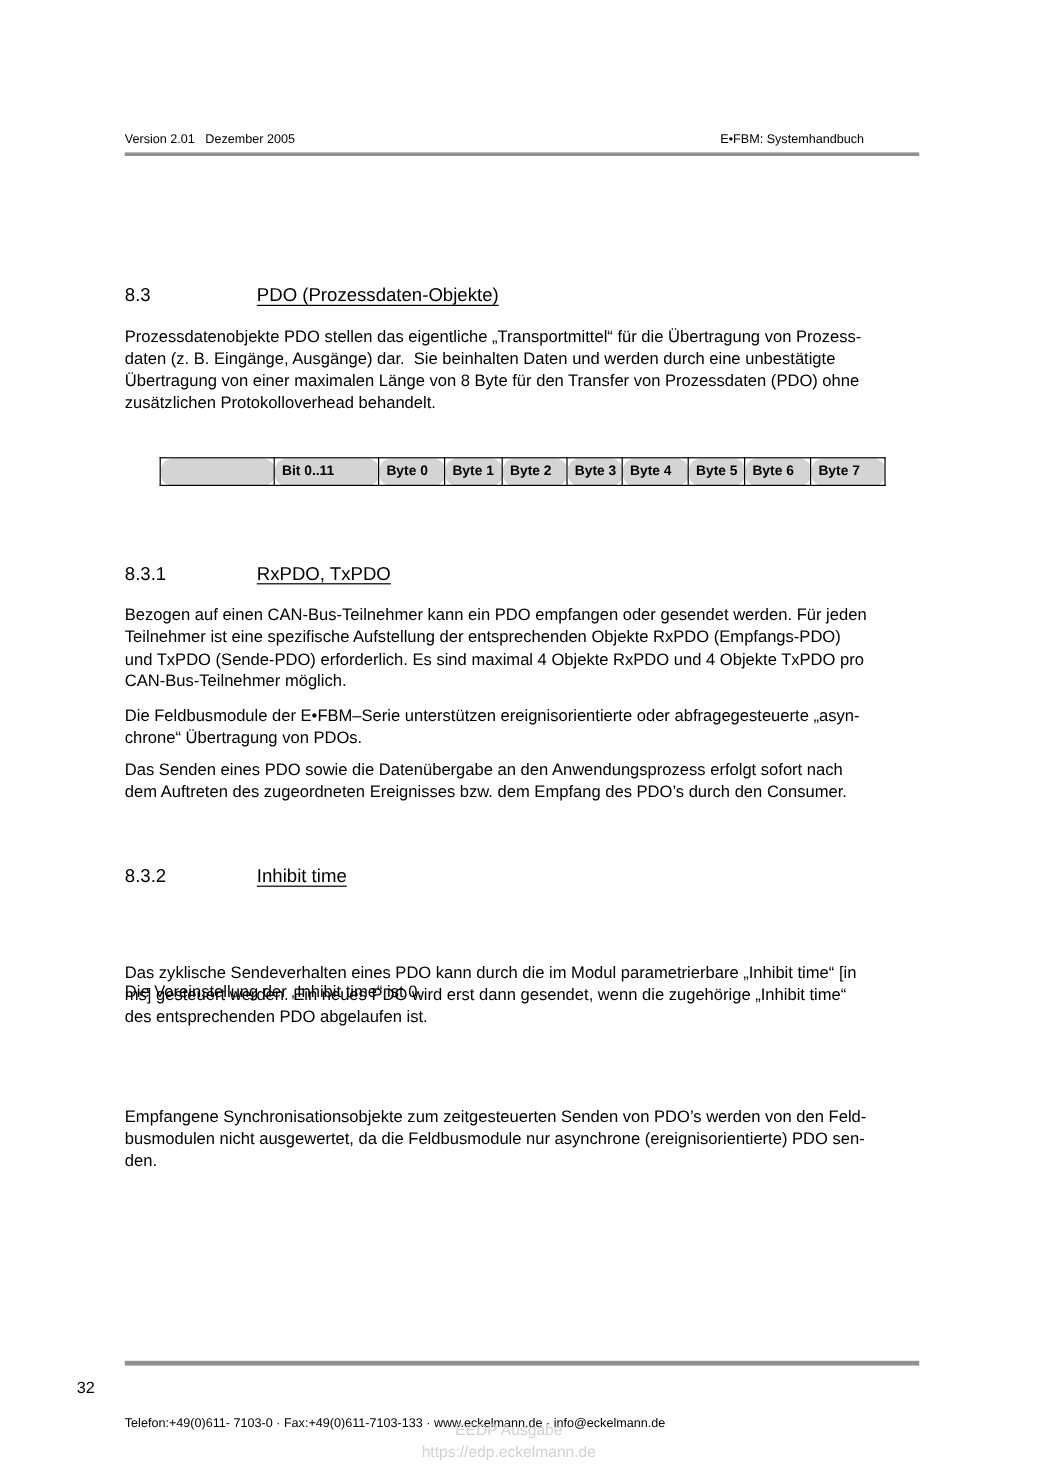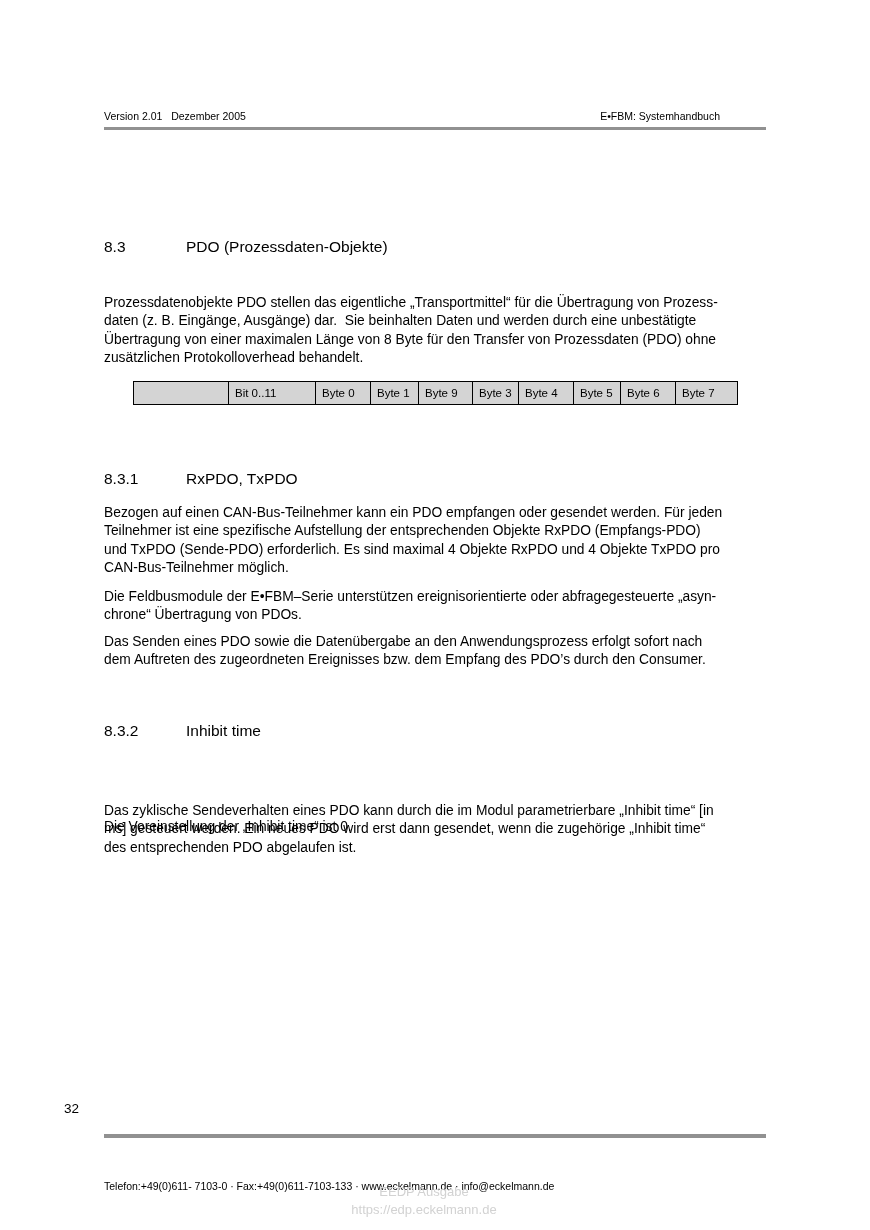--- a/index.html
+++ b/index.html
@@ -19,64 +19,64 @@
     overflow:hidden;
   }
   
   .hdr-text{position:absolute;top:110px;font-size:10.5px;white-space:pre;}
   .hdr-left{left:104px;}
   .hdr-right{right:104px;}
   .hdr-rule{position:absolute;left:104px;top:127px;width:662px;height:3px;background:var(--rule-gray);}
   
   .sec{position:absolute;left:104px;font-size:15.5px;white-space:pre;}
   .sec .num{display:inline-block;width:82px;}
-  .sec .ttl{text-underline-offset:3px;}
+  .sec .ttl{text-decoration:underline;text-underline-offset:3px;margin-left:28px;}
   
   .para{
     position:absolute;left:104px;width:700px;
     font-size:13.8px;line-height:18.4px;
     white-space:pre-wrap;
   }
   
   .pdo-table-wrap{position:absolute;left:133px;top:381px;}
   table.pdo{border-collapse:collapse;table-layout:fixed;}
   table.pdo th, table.pdo td{
     border:1px solid var(--table-border);
     font-size:11.5px;
     text-align:left;
     padding:0 2px 0 6px;
     height:23px;
     vertical-align:middle;
     overflow:hidden;
     white-space:nowrap;
   }
-  table.pdo th{background:var(--table-header-bg);font-weight:normal;}
+  table.pdo th{background:var(--table-header-bg);font-weight:bold;border-radius:10px;}
   
   .ftr-rule{position:absolute;left:104px;top:1134px;width:662px;height:4px;background:var(--rule-gray);}
-  .page-num{position:absolute;left:64px;top:1101px;font-size:13.5px;}
+  .page-num{position:absolute;left:64px;top:1149px;font-size:13.5px;}
   .ftr-text{position:absolute;left:104px;top:1146px;font-size:10.5px;line-height:16px;white-space:pre;}
   
   .watermark{
     position:absolute;left:12px;top:1183px;width:100%;
     text-align:center;
     font-size:13px;line-height:17.5px;
     color:var(--watermark-gray);
   }
 </style>
 </head>
 <body>
 
 <div class="page">
 
   <div class="hdr-text hdr-left">Version 2.01   Dezember 2005</div>
   <div class="hdr-text hdr-right">E•FBM: Systemhandbuch</div>
   <div class="hdr-rule"></div>
 
   <div class="sec" style="top:238px;"><span class="num">8.3</span><span class="ttl">PDO (Prozessdaten-Objekte)</span></div>
-  <div class="para" style="top:272px;margin-top:22px;">Prozessdatenobjekte PDO stellen das eigentliche „Transportmittel“ für die Übertragung von Prozess-
+  <div class="para" style="top:272px;">Prozessdatenobjekte PDO stellen das eigentliche „Transportmittel“ für die Übertragung von Prozess-
 daten (z. B. Eingänge, Ausgänge) dar.  Sie beinhalten Daten und werden durch eine unbestätigte
 Übertragung von einer maximalen Länge von 8 Byte für den Transfer von Prozessdaten (PDO) ohne
 zusätzlichen Protokolloverhead behandelt.</div>
 
   <div class="pdo-table-wrap">
     <table class="pdo">
       <colgroup>
         <col style="width:95px">
           <col style="width:87px">
           <col style="width:55px">
@@ -87,21 +87,21 @@
           <col style="width:47px">
         <col style="width:55px">
           <col style="width:62px">
       </colgroup>
       <tbody>
           <tr>
         <th></th>
         <th>Bit 0..11</th>
         <th>Byte 0</th>
         <th>Byte 1</th>
-        <th>Byte 9</th>
+        <th>Byte 2</th>
         <th>Byte 3</th>
         <th>Byte 4</th>
         <th>Byte 5</th>
         <th>Byte 6</th>
         <th>Byte 7</th>
       </tr>
     </tbody>
       </table>
   </div>
 
@@ -114,20 +114,23 @@
 dem Auftreten des zugeordneten Ereignisses bzw. dem Empfang des PDO’s durch den Consumer.</div>
   <div class="para" style="top:588px;">Die Feldbusmodule der E•FBM–Serie unterstützen ereignisorientierte oder abfragegesteuerte „asyn-
 chrone“ Übertragung von PDOs.</div>
 
   <div class="sec" style="top:722px;"><span class="num">8.3.2</span><span class="ttl">Inhibit time</span></div>
   <div class="para" style="top:754px;margin-top:48px;">Das zyklische Sendeverhalten eines PDO kann durch die im Modul parametrierbare „Inhibit time“ [in
 ms] gesteuert werden. Ein neues PDO wird erst dann gesendet, wenn die zugehörige „Inhibit time“
 des entsprechenden PDO abgelaufen ist.</div>
   <div class="para" style="top:818px;">Die Voreinstellung der „Inhibit time“ ist 0.</div>
 
+  <div class="para" style="top:922px;">Empfangene Synchronisationsobjekte zum zeitgesteuerten Senden von PDO’s werden von den Feld-
+busmodulen nicht ausgewertet, da die Feldbusmodule nur asynchrone (ereignisorientierte) PDO sen-
+den.</div>
 
   <div class="ftr-rule"></div>
   <div class="page-num">32</div>
   <div class="ftr-text">
     <div>Telefon:+49(0)611- 7103-0 · Fax:+49(0)611-7103-133 · www.eckelmann.de · info@eckelmann.de</div>
   </div>
 
   <div class="watermark">
     <div>EEDP Ausgabe</div>
     <div>https://edp.eckelmann.de</div>

